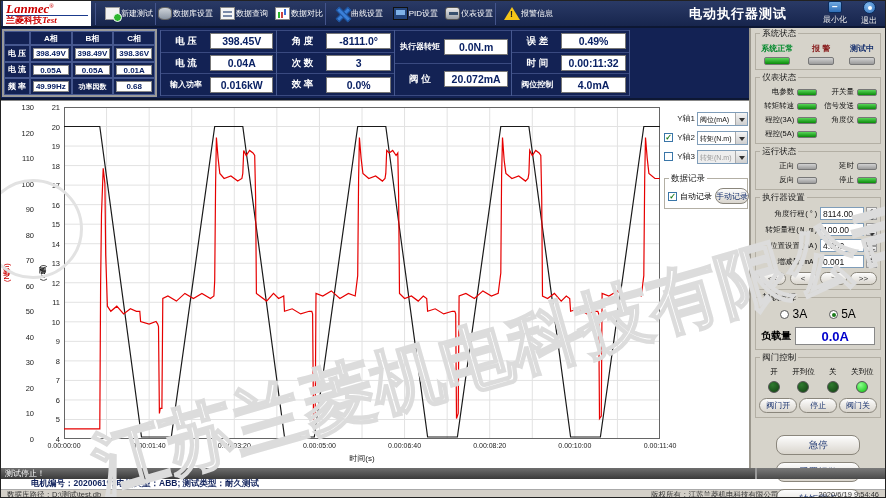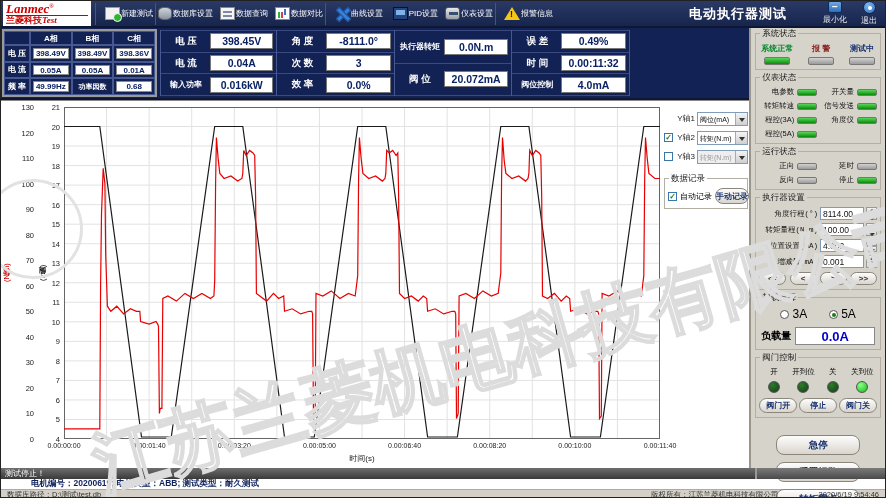--- a/index.html
+++ b/index.html
@@ -85,21 +85,21 @@
   .select .sv { flex:1; font-size:7px; padding:2px 1px 0 2px; color:#111; white-space:nowrap; overflow:hidden; }
   .select.disabled .sv { color:#999; }
   .select .sa { width:12px; background:linear-gradient(#f4f4f4,#cfcfcf); border-left:1px solid #aaa; position:relative; }
   .select .sa::after { content:""; position:absolute; left:3px; top:5px; border-left:3px solid transparent; border-right:3px solid transparent; border-top:4px solid #333; }
   .group { border:1px solid #b3afa4; position:relative; padding:9px 3px 4px 3px; }
   .group > .gtitle { position:absolute; top:-6px; left:4px; background:inherit; padding:0 2px; font-size:8.5px; color:#222; white-space:nowrap; }
   .controls .group { margin-top:14px; background:#fff; }
   .controls .group > .gtitle { background:#fff; }
   .rec-row { display:flex; align-items:center; gap:3px; }
   .rec-row .rlabel { font-size:8px; white-space:nowrap; }
-  .btn { background:linear-gradient(#fdfdfd,#d9d5cd); border:1px solid #8a867c; border-radius:8px; color:#16306e; font-weight:bold; display:flex; align-items:center; justify-content:center; cursor:pointer; white-space:nowrap; }
+  .btn { background:linear-gradient(#fdfdfd,#d9d5cd); border:1px solid #8a867c; border-radius:8px; color:#16306e; font-weight:normal; display:flex; align-items:center; justify-content:center; cursor:pointer; white-space:nowrap; }
   .btn-manual { font-size:8px; height:16px; flex:1; }
   .action-btns { margin-top:14px; display:flex; flex-direction:column; align-items:center; gap:9px; }
   .action-btns .btn { width:74px; height:18px; font-size:9px; }
 
   
   .sidebar { width:136px; background:#d6d3ca; border-left:2px solid #9a968c; padding:5px 4px 0 4px; display:flex; flex-direction:column; }
   .sidebar .group { background:#d6d3ca; margin-bottom:7px; }
   .sidebar .group > .gtitle { background:#d6d3ca; }
   .led { width:26px; height:8px; border:1px solid #777; border-radius:2px; background:linear-gradient(#d2d2d2,#9a9a9a); flex:none; }
   .led.on { background:linear-gradient(#59d659,#0a8a0a); }

